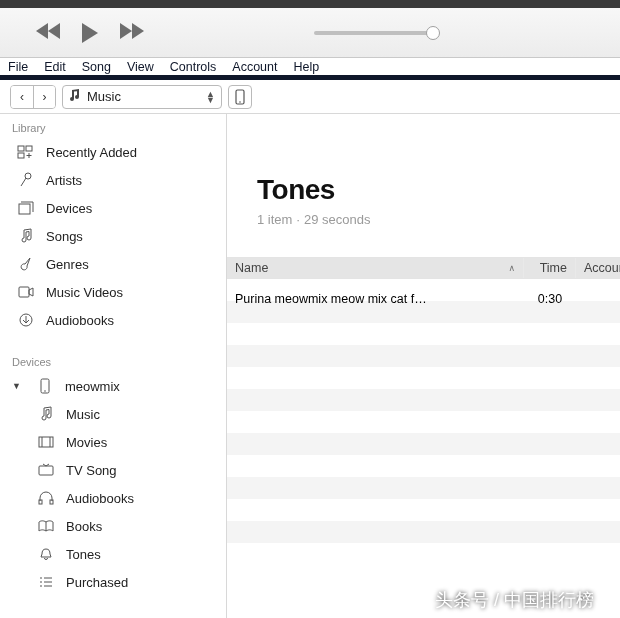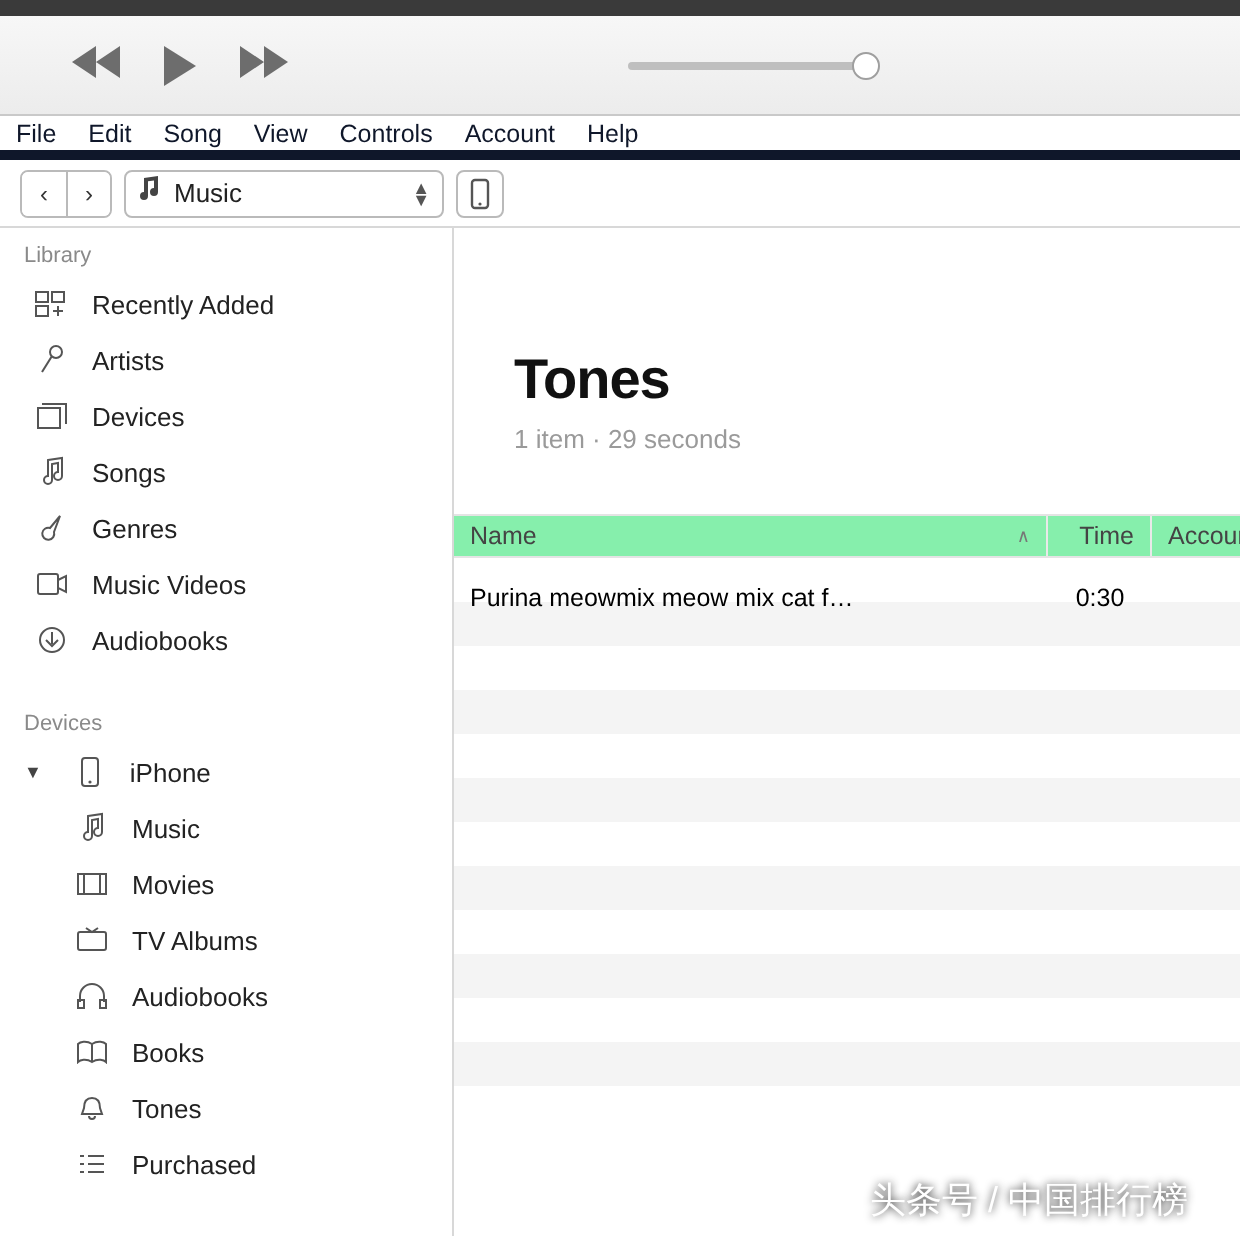--- a/index.html
+++ b/index.html
@@ -40,21 +40,21 @@
 .sitem.dev { padding-left: 12px; }
 .tri { font-size: 9px; color: #444; margin-right: 4px; }
 .sitem svg { display: block; }
 
 
 .main { flex: 1; display: flex; flex-direction: column; }
 .head { padding: 60px 30px 30px; }
 .head h1 { font-size: 28px; font-weight: 700; color: #111; letter-spacing: -0.5px; }
 .head .sub { margin-top: 6px; font-size: 13px; color: #9a9a9a; }
 .tbl { flex: 1; display: flex; flex-direction: column; font-size: 12.5px; }
-.thead { display: flex; height: 22px; border-top: 1px solid #e4e4e4; border-bottom: 1px solid #e4e4e4; background: #86efac; }
+.thead { display: flex; height: 22px; border-top: 1px solid #e4e4e4; border-bottom: 1px solid #e4e4e4; background: #e5e5e5; }
 .thead .th { padding: 0 8px; display: flex; align-items: center; color: #444; font-weight: 500; border-right: 1px solid #e9e9e9; }
 .th.name { flex: 1; justify-content: space-between; }
 .th.time { width: 52px; justify-content: flex-end; }
 .th.artist { width: 44px; border-right: none; }
 .rows { flex: 1; }
 .row { display: flex; height: 22px; align-items: center; }
 .row.s { background: #f4f4f4; }
 .row .c { padding: 0 8px; white-space: nowrap; overflow: hidden; text-overflow: ellipsis; margin-top: 17px; }
 .row .c.name { flex: 1; }
 .row .c.time { width: 52px; text-align: center; }
@@ -196,21 +196,21 @@
     <div class="sechdr" style="margin-top:14px">Devices</div>
 
     <div class="sitem dev">
       <span class="tri">▼</span>
       <span class="si">
             <svg width="10" height="16" viewBox="0 0 10 16">
               <rect x="1" y="1" width="8" height="14" rx="1.5" fill="none" stroke="#555"></rect>
               <circle cx="5" cy="13" r="0.8" fill="#555"></circle>
             </svg>
           </span>
-      <span>iPhone</span>
+      <span>meowmix</span>
     </div>
 
     <div class="sitem sub">
       <span class="si">
             <svg width="14" height="16" viewBox="0 0 14 16">
               <path d="M5 2 L12 1 V10 A2 2 0 1 1 10 8 V3.5 L7 4 V12 A2 2 0 1 1 5 10 Z" fill="none" stroke="#555"></path>
             </svg>
           </span>
       <span>Music</span>
     </div>
@@ -223,21 +223,21 @@
           </span>
       <span>Movies</span>
     </div>
     <div class="sitem sub">
       <span class="si">
             <svg width="16" height="14" viewBox="0 0 16 14">
               <rect x="1" y="3" width="14" height="9" rx="1" fill="none" stroke="#555"></rect>
               <path d="M5 1 L8 3 L11 1" fill="none" stroke="#555"></path>
             </svg>
           </span>
-      <span>TV Albums</span>
+      <span>TV Song</span>
     </div>
     <div class="sitem sub">
       <span class="si">
             <svg width="16" height="14" viewBox="0 0 16 14">
               <path d="M2 10 V7 A6 6 0 0 1 14 7 V10" fill="none" stroke="#555"></path>
               <rect x="1" y="9" width="3" height="4" fill="none" stroke="#555"></rect>
               <rect x="12" y="9" width="3" height="4" fill="none" stroke="#555"></rect>
             </svg>
           </span>
       <span>Audiobooks</span>

